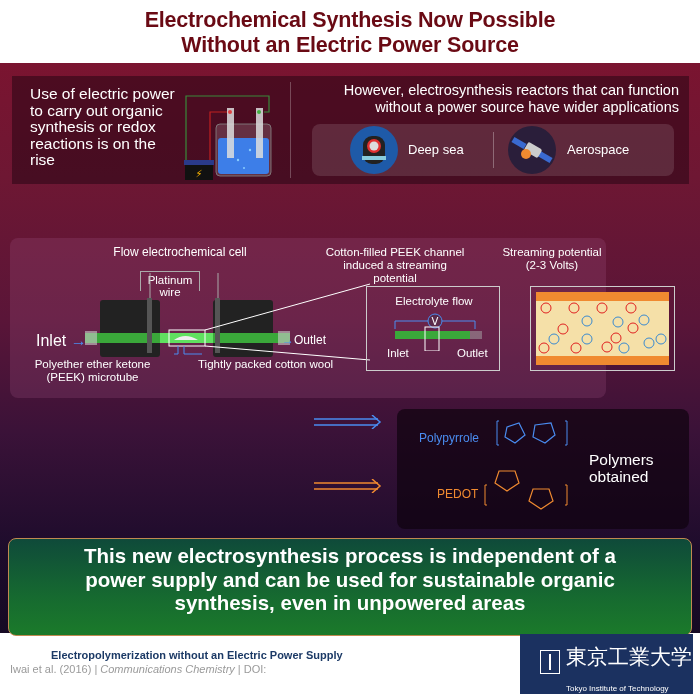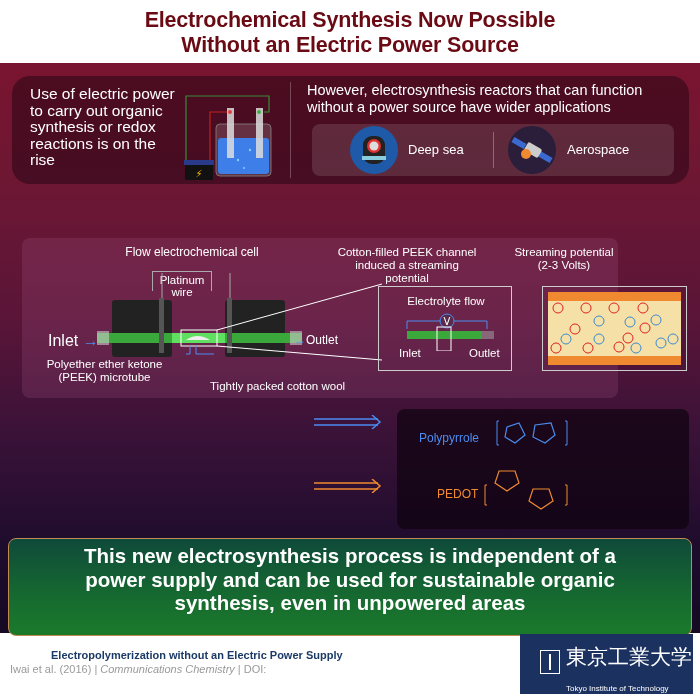--- a/index.html
+++ b/index.html
@@ -1,27 +1,27 @@
 <!DOCTYPE html>
 <html><head>
 <meta charset="utf-8">
 <style>
 *{margin:0;padding:0;box-sizing:border-box;}
 body{width:700px;height:700px;overflow:hidden;background:#fff;font-family:"Liberation Sans",sans-serif;position:relative;}
 .title{position:absolute;left:0;top:8px;width:700px;text-align:center;color:#6a0a14;font-weight:bold;font-size:21.5px;line-height:25px;letter-spacing:-0.2px;}
 .main{position:absolute;left:0;top:63px;width:700px;height:570px;
  background:linear-gradient(180deg,#7a1430 0%,#6e1733 20%,#5a1538 45%,#3a1238 65%,#1e0c2c 85%,#160a24 100%);}
-.panel1{position:absolute;left:12px;top:13px;width:677px;height:108px;background:rgba(40,5,20,0.55);border-radius:18px;}
+.panel1{position:absolute;left:12px;top:13px;width:677px;height:108px;background:rgba(40,5,20,0.55);border-radius:0;}
 .p1text{position:absolute;left:18px;top:10px;width:150px;color:#fff;font-size:15.5px;line-height:16.5px;}
 .vsep{position:absolute;left:278px;top:6px;width:1px;height:96px;background:rgba(255,255,255,0.25);}
-.p1right{position:absolute;left:295px;top:6px;width:372px;text-align:left;color:#fff;font-size:14.5px;line-height:17px;}
+.p1right{position:absolute;left:295px;top:6px;width:372px;text-align:right;color:#fff;font-size:14.5px;line-height:17px;}
 .appbox{position:absolute;left:300px;top:48px;width:362px;height:52px;background:rgba(255,255,255,0.12);border-radius:8px;}
 .app-label{position:absolute;color:#fff;font-size:13px;}
 .sub{position:absolute;left:0;top:131px;width:700px;text-align:center;color:#fff;font-size:14.5px;line-height:19px;}
-.panel2{position:absolute;left:22px;top:175px;width:596px;height:160px;background:rgba(170,90,140,0.22);border-radius:8px;}
+.panel2{position:absolute;left:10px;top:175px;width:596px;height:160px;background:rgba(170,90,140,0.22);border-radius:8px;}
 .lbl{position:absolute;color:#fff;font-size:11.5px;text-align:center;line-height:13px;}
 .panel3l{position:absolute;left:11px;top:346px;width:292px;height:120px;background:rgba(15,3,15,0.72);border-radius:8px;}
 .panel3r{position:absolute;left:397px;top:346px;width:292px;height:120px;background:rgba(15,3,15,0.72);border-radius:8px;}
 .green{position:absolute;left:8px;top:475px;width:684px;height:98px;border:1.5px solid #c08a50;border-radius:8px;
  background:linear-gradient(180deg,#0f4a3a 0%,#166a30 60%,#1b7a2a 100%);color:#fff;font-weight:bold;font-size:20.5px;line-height:23.5px;text-align:center;padding-top:5px;}
 .footer-title{position:absolute;left:10px;top:649px;color:#1c3a66;font-size:11px;font-weight:bold;padding-left:41px;}
 .footer-cite{position:absolute;left:10px;top:663px;color:#9a9a9a;font-size:11px;}
 .logo{position:absolute;left:520px;top:634px;width:173px;height:60px;background:#1b3160;}
 </style>
 </head>
@@ -104,21 +104,21 @@
       <polyline points="108,78 108,86 104,86" stroke="#4a8cf0" fill="none"></polyline>
       <polyline points="114,78 114,86 132,86" stroke="#4a8cf0" fill="none"></polyline>
     </svg>
 
     <div class="lbl" style="left:26px;top:96px;font-size:16px;"><span>Inlet</span> <span style="color:#4a8cf0">→</span></div>
     <div class="lbl" style="left:272px;top:96px;font-size:12px;"><span style="color:#4a8cf0">→</span><span>Outlet</span></div>
     <div class="lbl" style="left:10px;top:120px;width:145px;">
       <div>Polyether ether ketone</div>
       <div>(PEEK) microtube</div>
     </div>
-    <div class="lbl" style="left:188px;top:120px;margin-top:22px;">Tightly packed cotton wool</div>
+    <div class="lbl" style="left:188px;top:120px;">Tightly packed cotton wool</div>
 
     <div class="lbl" style="left:315px;top:8px;width:140px;">
       <div>Cotton-filled PEEK channel</div>
       <div>induced a streaming potential</div>
     </div>
     <div class="lbl" style="left:482px;top:8px;width:120px;">
       <div>Streaming potential</div>
       <div>(2-3 Volts)</div>
     </div>
 
@@ -189,20 +189,21 @@
       <path d="M4,8 L2,8 L2,32 L4,32" fill="none" stroke="#4a8cf0"></path>
       <path d="M70,8 L72,8 L72,32 L70,32" fill="none" stroke="#4a8cf0"></path>
     </svg>
     <div style="position:absolute;left:40px;top:78px;color:#f08a30;font-size:12px;">PEDOT</div>
     <svg style="position:absolute;left:82px;top:52px;" width="110" height="64" viewBox="0 0 110 64">
       <polygon points="20,10 36,10 40,22 28,30 16,22" fill="none" stroke="#f08a30" stroke-width="1.2"></polygon>
       <polygon points="54,28 70,28 74,40 62,48 50,40" fill="none" stroke="#f08a30" stroke-width="1.2"></polygon>
       <path d="M8,24 L6,24 L6,44 L8,44" fill="none" stroke="#f08a30"></path>
       <path d="M86,24 L88,24 L88,44 L86,44" fill="none" stroke="#f08a30"></path>
     </svg>
+    <div style="position:absolute;left:192px;top:42px;width:90px;color:#fff;font-size:15.5px;line-height:17px;">Polymers obtained</div>
   </div>
 
   <div class="green">
     <div>This new electrosynthesis process is independent of a</div>
     <div>power supply and can be used for sustainable organic</div>
     <div>synthesis, even in unpowered areas</div>
   </div>
 </div>
 
 <div class="footer-title">Electropolymerization without an Electric Power Supply</div>

